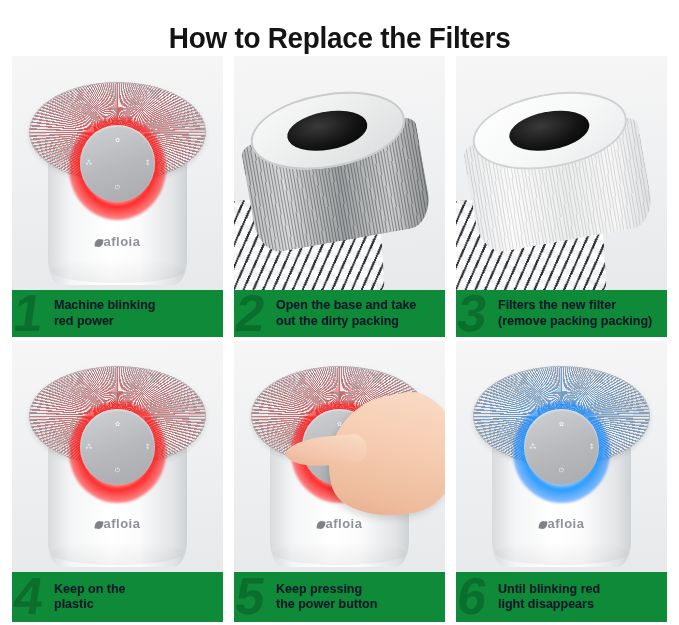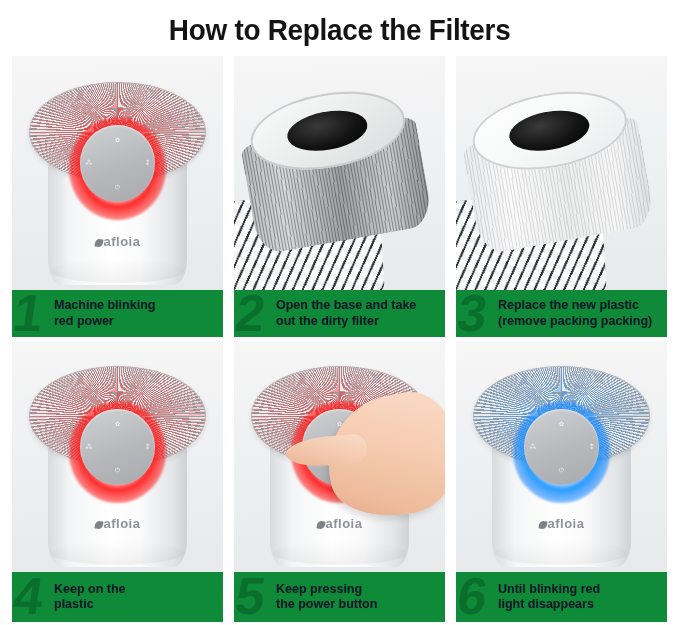--- a/index.html
+++ b/index.html
@@ -10,21 +10,21 @@
     overflow:hidden;
     position:relative;
   }
   #infographic{
     position:absolute;inset:0;
     background:#ffffff;
   }
 
   
   .title-wrap{
-    position:absolute;left:0;top:6px;width:679px;height:48px;
+    position:absolute;left:0;top:14px;width:679px;height:48px;
     display:flex;align-items:center;justify-content:center;
   }
   .title{
     font-size:30px;font-weight:bold;color:#141414;
     letter-spacing:-0.3px;
     font-family:"Liberation Sans", sans-serif;
     transform:scaleX(0.93);
     white-space:nowrap;
   }
 
@@ -271,41 +271,41 @@
             <div class="cart-top">
               <div class="cart-hole"></div>
             </div>
           </div>
         </div>
       </div>
       <div class="caption">
         <span class="step-num">2</span>
         <span class="cap-text">
           <span>Open the base and take</span><br>
-          <span>out the dirty filter</span>
+          <span>out the dirty packing</span>
         </span>
       </div>
     </div>
 
     <div class="panel r1">
       <div class="photo">
         <div class="filter-art">
           <div class="base-mesh"></div>
           <div class="cart clean">
             <div class="cart-side"></div>
             <div class="cart-top">
               <div class="cart-hole"></div>
             </div>
           </div>
         </div>
       </div>
       <div class="caption">
         <span class="step-num">3</span>
         <span class="cap-text">
-          <span>Replace the new plastic</span><br>
+          <span>Filters the new filter</span><br>
           <span>(remove packing packing)</span>
         </span>
       </div>
     </div>
 
     <div class="panel r2">
       <div class="photo">
         <div class="purifier">
           <div class="body-cyl">
             <div class="brand"><span class="leaf"></span><span>afloia</span></div>

